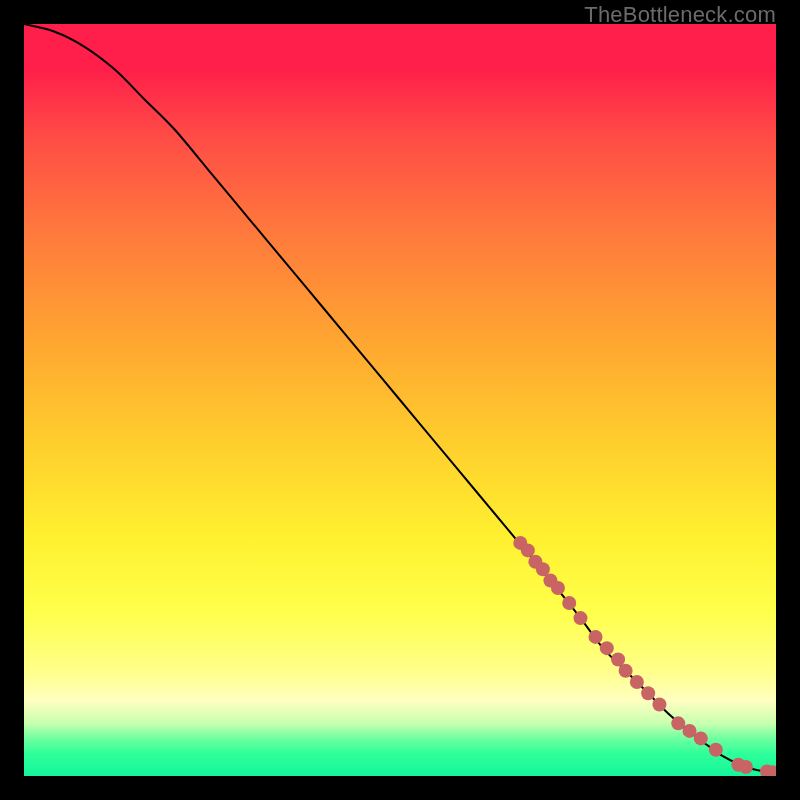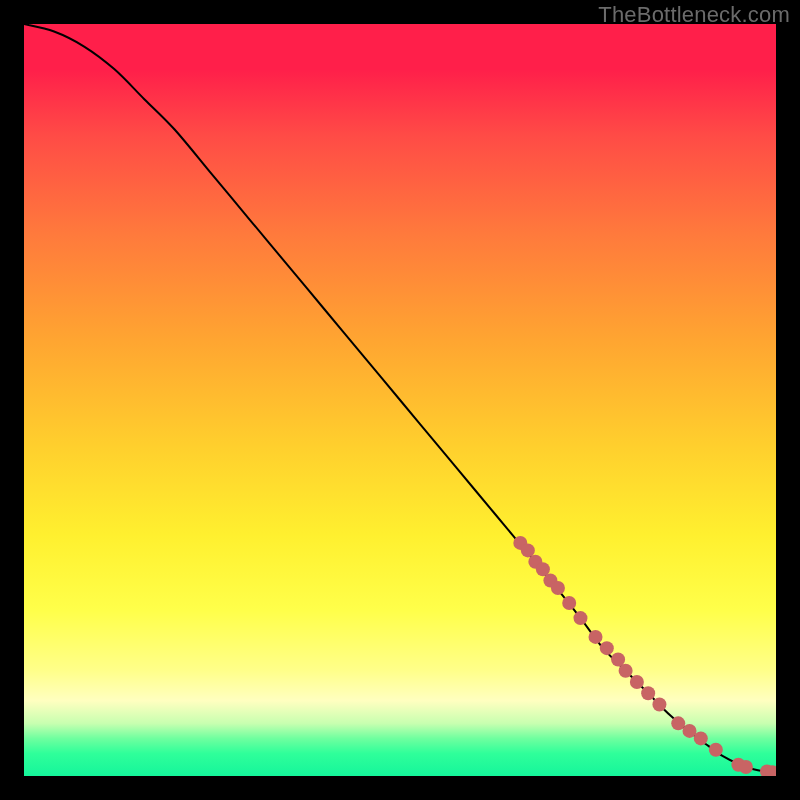--- a/index.html
+++ b/index.html
@@ -37,21 +37,21 @@
       #ffffc0 90%,
       #c8ffb0 93%,
       #6fff9f 95%,
       #2fff9a 97%,
       #15f59b 100%
     );
   }
   .watermark {
     position: absolute;
     top: 2px;
-    right: 10px;
+    right: 24px;
     font-size: 22px;
     font-weight: 500;
     color: #6b6b6b;
     letter-spacing: 0.2px;
     user-select: none;
   }
   svg.curve {
     position: absolute;
     left: 0;
     top: 0;

